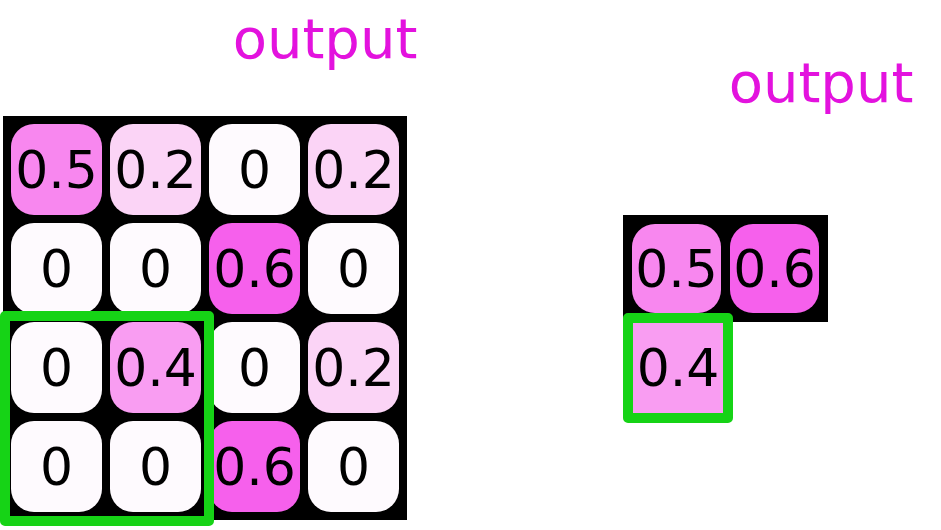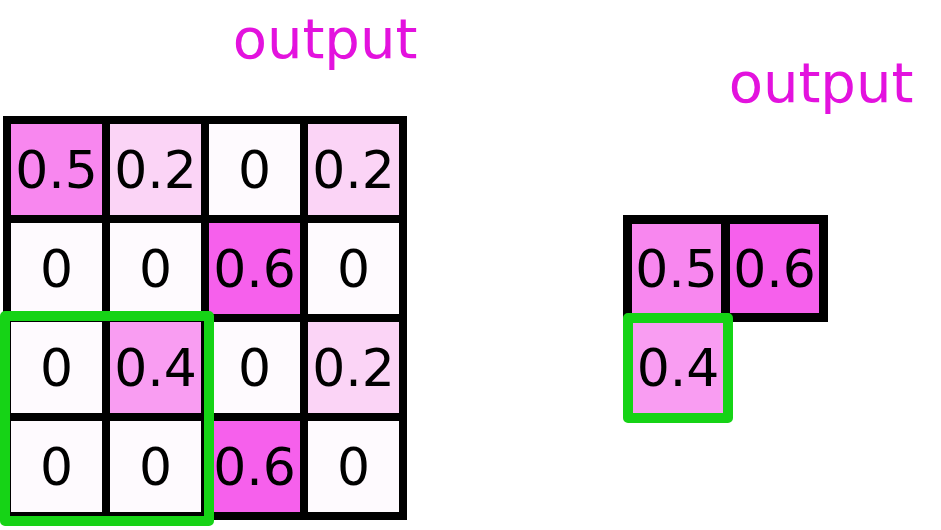--- a/index.html
+++ b/index.html
@@ -38,20 +38,21 @@
     grid-template-columns: repeat(4, 91px);
     grid-auto-rows: 91px;
     gap: 8px;
   }
   .cell {
     display: flex;
     align-items: center;
     justify-content: center;
     font-size: 52px;
     color: #000000;
+    border-radius: 23px;
   }
 
   
   .hl-box {
     position: absolute;
     box-sizing: border-box;
     border: 10px solid #16d316;
     border-radius: 5px;
     background: transparent;
     pointer-events: none;

